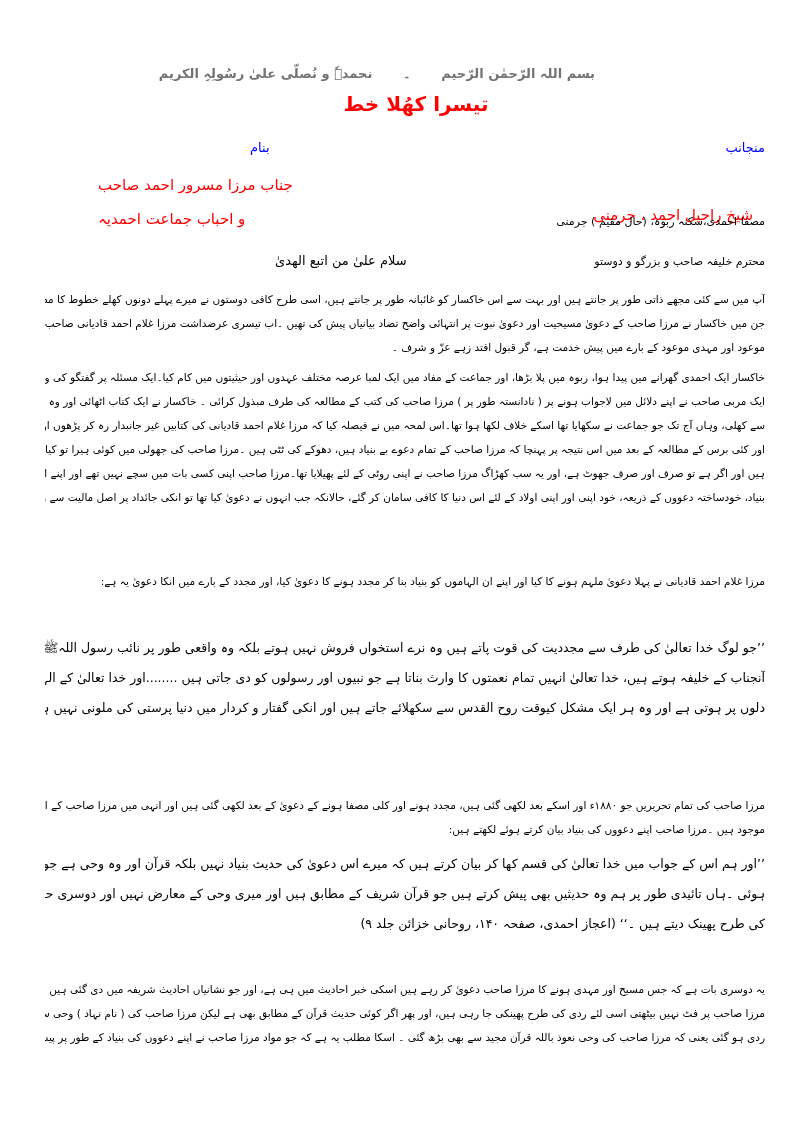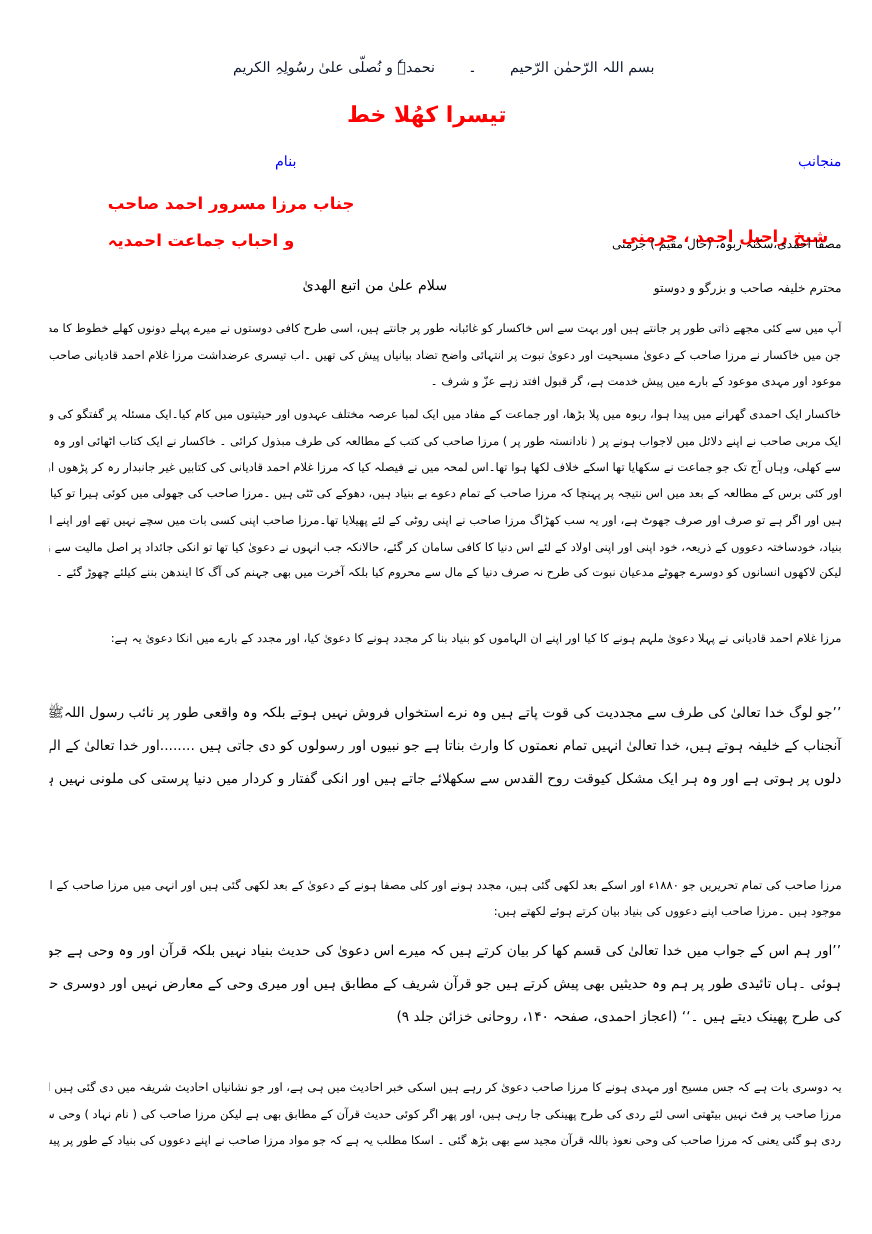--- a/index.html
+++ b/index.html
@@ -1,26 +1,26 @@
 <!DOCTYPE html>
 <html><head>
 <meta charset="utf-8">
 <style>
   html, body { margin: 0; padding: 0; background: #ffffff; }
   body { width: 793px; height: 1122px; position: relative; overflow: hidden; font-family: "DejaVu Sans", sans-serif; color: #000; }
   .page { position: absolute; left: 0; top: 0; width: 793px; height: 1122px; }
   .rtl { direction: rtl; unicode-bidi: embed; }
   .abs { position: absolute; white-space: nowrap; }
-  .bismillah { top: 53px; left: 215px; width: 380px; text-align: center; color: #0f172a; font-size: 13px; font-weight: normal; }
+  .bismillah { top: 66px; left: 215px; width: 380px; text-align: center; color: #737373; font-size: 13px; font-weight: bold; }
   .bismillah .sep { display: inline-block; width: 60px; text-align: center; }
-  .title { top: 92px; left: 288px; width: 200px; text-align: center; color: #ff0000; font-size: 20px; font-weight: bold; }
+  .title { top: 92px; left: 316px; width: 200px; text-align: center; color: #ff0000; font-size: 20px; font-weight: bold; }
   .label-blue { color: #0000ff; font-size: 13px; }
   .from-label { top: 140px; right: 28px; }
   .to-label { top: 140px; left: 250px; }
-  .red-bold { color: #ff0000; font-size: 15px; font-weight: bold; }
+  .red-bold { color: #ff0000; font-size: 15px; font-weight: normal; }
   .from-name { top: 176px; right: 40px; margin-top: 30px; }
   .to-name { top: 176px; left: 98px; }
   .to-name2 { top: 210px; left: 98px; }
   .from-detail { top: 215px; right: 28px; font-size: 11px; }
   .greeting { top: 255px; right: 28px; font-size: 11px; margin-left: 12px; }
   .salam { top: 253px; left: 275px; font-size: 13px; font-weight: normal; }
   .para { position: absolute; left: 45px; right: 28px; direction: rtl; text-align: justify; font-size: 10.5px; line-height: 24px; }
   .para .line { display: block; white-space: nowrap; overflow: hidden; text-align-last: justify; }
   .para .line.last { text-align-last: right; }
   .quote { font-size: 12.5px; line-height: 30px; }
@@ -56,21 +56,20 @@
         <span class="line">جن میں خاکسار نے مرزا صاحب کے دعویٰ مسیحیت اور دعویٰ نبوت پر انتہائی واضح تضاد بیانیاں پیش کی تھیں ۔اب تیسری عرضداشت مرزا غلام احمد قادیانی صاحب کے دعویٰ مسیح</span>
         <span class="line last">موعود اور مہدی موعود کے بارے میں پیش خدمت ہے، گر قبول افتد زہے عزّ و شرف ۔</span>
       </div>
       <div class="para" style="top: 365px;">
         <span class="line">خاکسار ایک احمدی گھرانے میں پیدا ہوا، ربوہ میں پلا بڑھا، اور جماعت کے مفاد میں ایک لمبا عرصہ مختلف عہدوں اور حیثیتوں میں کام کیا۔ایک مسئلہ پر گفتگو کی وجہ سے میری توجہ</span>
         <span class="line">ایک مربی صاحب نے اپنے دلائل میں لاجواب ہونے پر ( نادانستہ طور پر ) مرزا صاحب کی کتب کے مطالعہ کی طرف مبذول کرائی ۔ خاکسار نے ایک کتاب اٹھائی اور وہ جہاں</span>
         <span class="line">سے کھلی، وہاں آج تک جو جماعت نے سکھایا تھا اسکے خلاف لکھا ہوا تھا۔اس لمحہ میں نے فیصلہ کیا کہ مرزا غلام احمد قادیانی کی کتابیں غیر جانبدار رہ کر پڑھوں اور حقائق کو دیکھوں،</span>
         <span class="line">اور کئی برس کے مطالعہ کے بعد میں اس نتیجہ پر پہنچا کہ مرزا صاحب کے تمام دعوے بے بنیاد ہیں، دھوکے کی ٹٹی ہیں ۔مرزا صاحب کی جھولی میں کوئی ہیرا تو کیا صاف پتھر بھی نہیں</span>
         <span class="line">ہیں اور اگر ہے تو صرف اور صرف جھوٹ ہے، اور یہ سب کھڑاگ مرزا صاحب نے اپنی روٹی کے لئے پھیلایا تھا۔مرزا صاحب اپنی کسی بات میں سچے نہیں تھے اور اپنے ان بے</span>
         <span class="line">بنیاد، خودساختہ دعووں کے ذریعہ، خود اپنی اور اپنی اولاد کے لئے اس دنیا کا کافی سامان کر گئے، حالانکہ جب انہوں نے دعویٰ کیا تھا  تو انکی جائداد پر اصل مالیت سے زیادہ قرضہ تھا،</span>
-        <span class="line last">لیکن لاکھوں انسانوں کو دوسرے جھوٹے مدعیان نبوت کی طرح نہ صرف دنیا کے مال سے محروم کیا بلکہ آخرت میں بھی جہنم کی آگ کا ایندھن بننے کیلئے چھوڑ گئے ۔</span>
       </div>
       <div class="para" style="top: 569px;">
         <span class="line last">مرزا غلام احمد قادیانی نے پہلا دعویٰ ملہم ہونے کا کیا اور اپنے ان الہاموں کو بنیاد بنا کر مجدد ہونے کا دعویٰ کیا، اور مجدد کے بارے میں انکا دعویٰ یہ ہے:</span>
       </div>
       <div class="para quote" style="top: 633px;">
         <span class="line">’’جو لوگ خدا تعالیٰ کی طرف سے مجددیت کی قوت پاتے ہیں وہ نرے استخواں فروش نہیں ہوتے بلکہ وہ واقعی طور پر نائب رسول اللہﷺ اور روحانی طور پر</span>
         <span class="line">آنجناب کے خلیفہ ہوتے ہیں، خدا تعالیٰ انہیں تمام نعمتوں کا وارث بناتا ہے جو نبیوں اور رسولوں کو دی جاتی ہیں ........اور خدا تعالیٰ کے الہام کی تجلی انکے</span>
         <span class="line">دلوں پر ہوتی ہے اور وہ ہر ایک مشکل کیوقت روح القدس سے سکھلائے جاتے ہیں اور انکی گفتار و کردار میں دنیا پرستی کی ملونی نہیں ہوتی ۔ کیونکہ وہ کلی مصفا</span>
       </div>
       <div class="para" style="top: 793px;">

